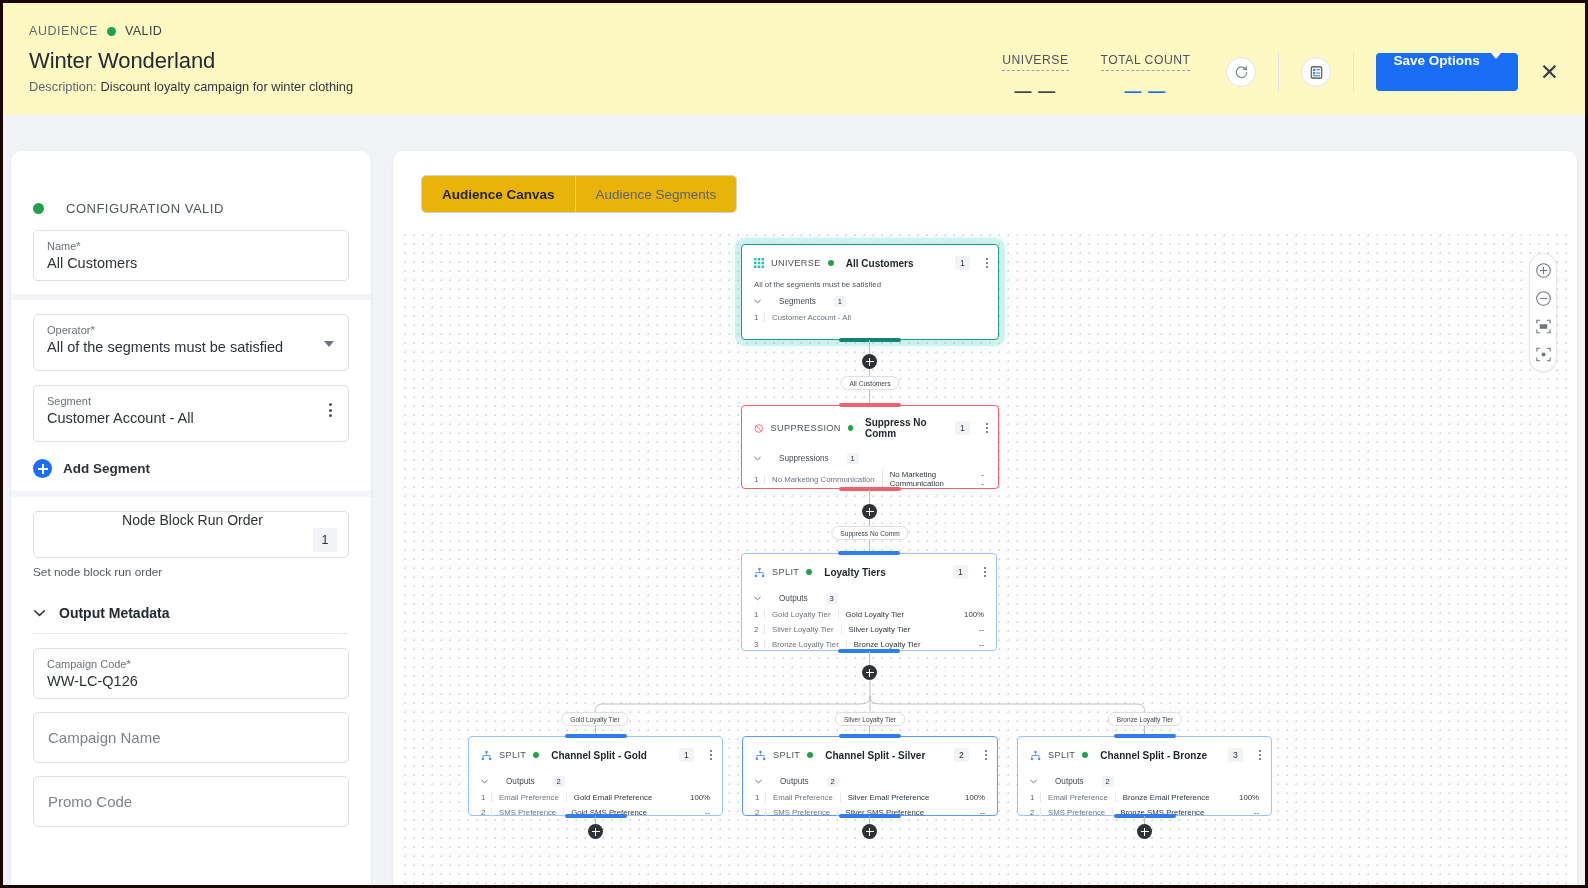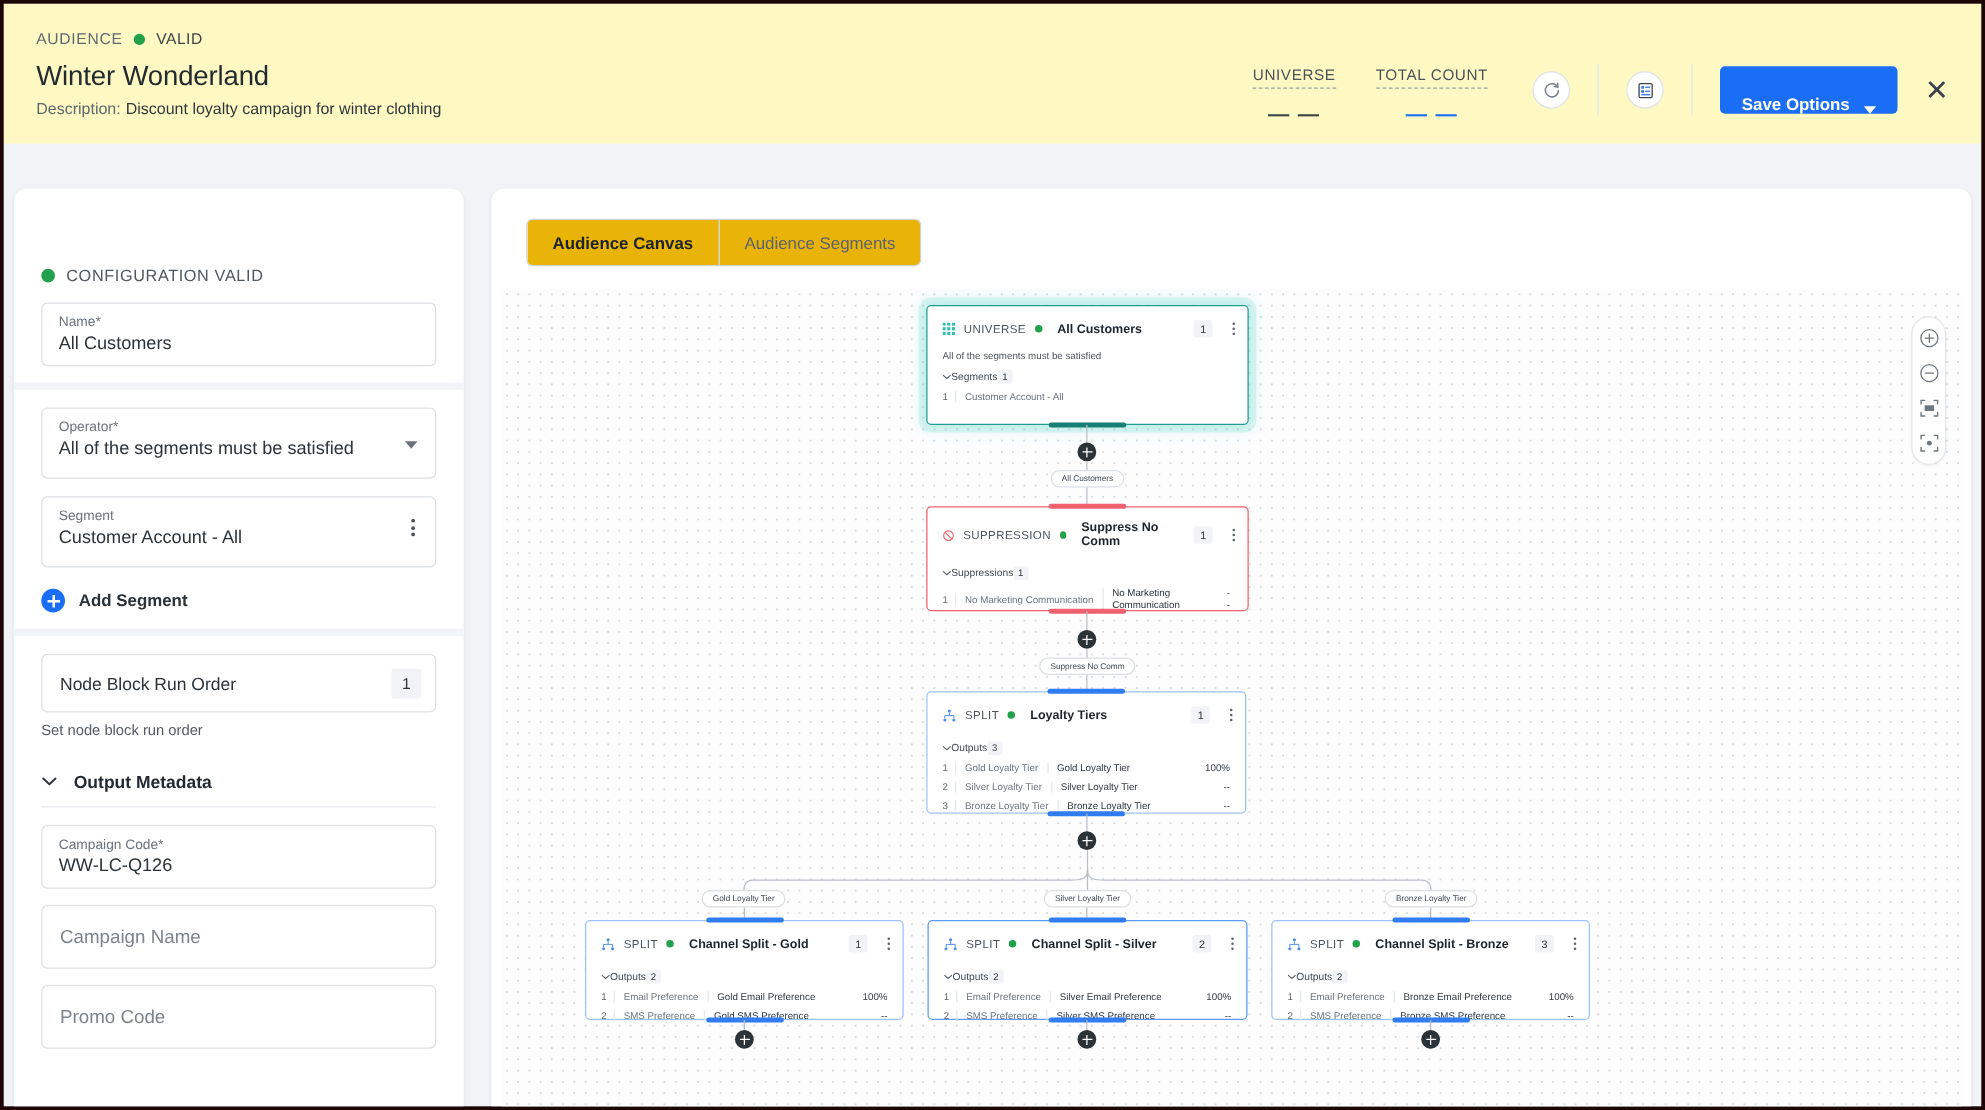--- a/index.html
+++ b/index.html
@@ -57,21 +57,21 @@
     border: 1px solid #dfe3e8; background: #fff;
     display: flex; align-items: center; justify-content: center;
     cursor: pointer; flex: none;
   }
   .vdiv { width: 1px; height: 42px; background: #e2e6ea; margin: 0 22px; }
   .hdr-spacer { width: 20px; }
 
   .save-btn {
     background: #1a6ef5; color: #fff; border: none; border-radius: 4px;
     height: 38px; padding: 0 17px; font-size: 13.5px; font-weight: 700;
-    display: flex; align-items: flex-end; gap: 11px; cursor: pointer;
+    display: flex; align-items: flex-start; gap: 11px; cursor: pointer;
     font-family: "Liberation Sans", sans-serif;
   }
   .caret-down {
     width: 0; height: 0; border-left: 5px solid transparent;
     border-right: 5px solid transparent; border-top: 6px solid #fff;
   }
   .close-x {
     margin-left: 22px; font-size: 23px; color: #39404a; cursor: pointer;
     line-height: 1; font-weight: 300;
   }
@@ -87,21 +87,21 @@
     position: absolute; left: 8px; top: 36px; width: 360px; bottom: -40px;
     background: #fff; border-radius: 10px;
     box-shadow: 0 1px 3px rgba(16,24,40,.09);
     padding: 20px 22px 0 22px; overflow: hidden;
   }
   .sb-title-row { display: flex; align-items: center; gap: 12px; }
   .grid-icon { width: 18px; height: 18px; flex: none; }
   .sb-title { font-size: 15px; color: #252c33; font-weight: 400; }
 
   .cfg-valid {
-    margin-top: 42px; display: flex; align-items: center; gap: 9px;
+    margin-top: 30px; display: flex; align-items: center; gap: 22px;
     font-size: 13px; letter-spacing: .5px; color: #4e565e; text-align: right;
   }
   .cfg-valid .d { width: 11px; height: 11px; border-radius: 50%; background: #21a14b; }
 
   .field {
     margin-top: 14px; border: 1px solid #dcdfe3; border-radius: 5px;
     padding: 9px 13px 11px 13px; background: #fff; position: relative;
     height: 51px;
   }
   .field .flabel { font-size: 11px; color: #6a727b; }
@@ -130,21 +130,21 @@
   }
   .plus-circle::before, .plus-circle::after {
     content: ''; position: absolute; background: #fff;
   }
   .plus-circle::before { left: 4.5px; top: 8.7px; width: 10px; height: 2px; }
   .plus-circle::after  { top: 4.5px; left: 8.7px; height: 10px; width: 2px; }
   .add-seg span { font-size: 13.5px; color: #2b3238; font-weight: 700; }
 
   .runorder {
     margin-top: 14px; border: 1px solid #dcdfe3; border-radius: 5px;
-    height: 47px; display: flex; align-items: center; padding: 0 11px 0 14px;
+    height: 47px; display: flex; align-items: center; padding: 0 11px 0 14px; flex-direction: column;
   }
   .runorder .rlabel { font-size: 14px; color: #2b3238; }
   .runorder .rbadge {
     margin-left: auto; background: #f1f3f6; border-radius: 3px;
     min-width: 24px; height: 24px; display: flex; align-items: center;
     justify-content: center; font-size: 12.5px; color: #2b3238; padding: 0 6px;
   }
   .hint { margin-top: 7px; font-size: 11.8px; color: #525a63; }
 
   .meta-head {
@@ -233,21 +233,21 @@
     margin-left: auto; background: #f1f3f6; border-radius: 2px;
     min-width: 15px; height: 14px; display: flex; align-items: center;
     justify-content: center; font-size: 8.6px; color: #2b3238;
   }
   .nkebab { display: flex; flex-direction: column; gap: 1.6px; margin-left: 9px; cursor: pointer; }
   .nkebab i { width: 2px; height: 2px; border-radius: 50%; background: #555c64; display: block; }
 
   .nsub { font-size: 7.8px; color: #4f575f; padding: 3px 12px 0 12px; }
 
   .nsec {
-    display: flex; align-items: center; gap: 0; padding: 7px 12px 3px 12px;
+    display: flex; align-items: center; gap: 18px; padding: 7px 12px 3px 12px;
   }
   .nsec .mini-chev { width: 7px; height: 5px; }
   .nsec .slabel { font-size: 8.2px; color: #444c54; }
   .nsec .sbadge {
     background: #f1f3f6; border-radius: 2px; min-width: 12px; height: 11px;
     display: flex; align-items: center; justify-content: center;
     font-size: 7.6px; color: #2b3238; padding: 0 3px;
   }
 
   .nrow {

